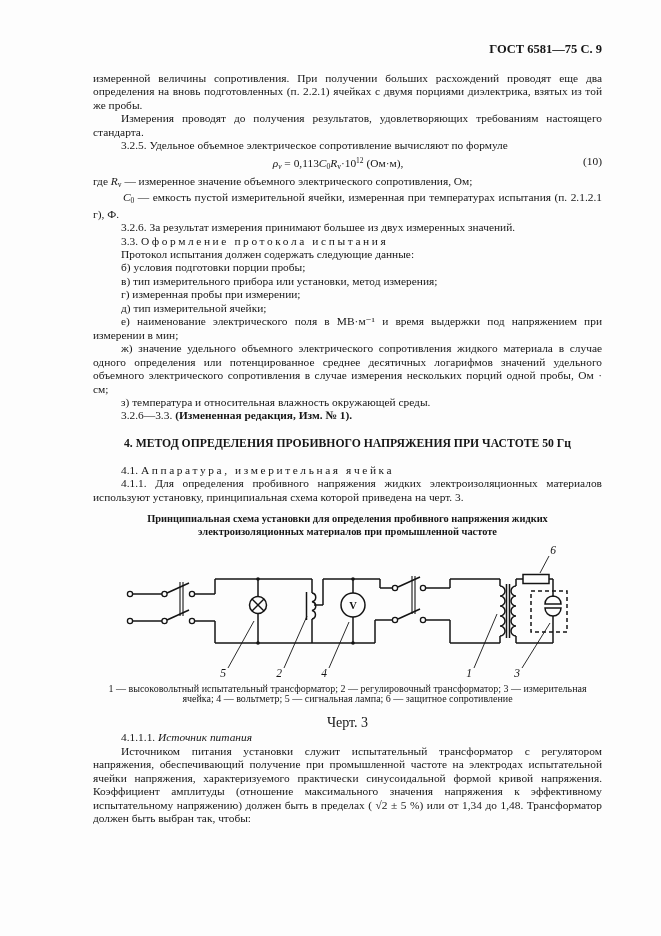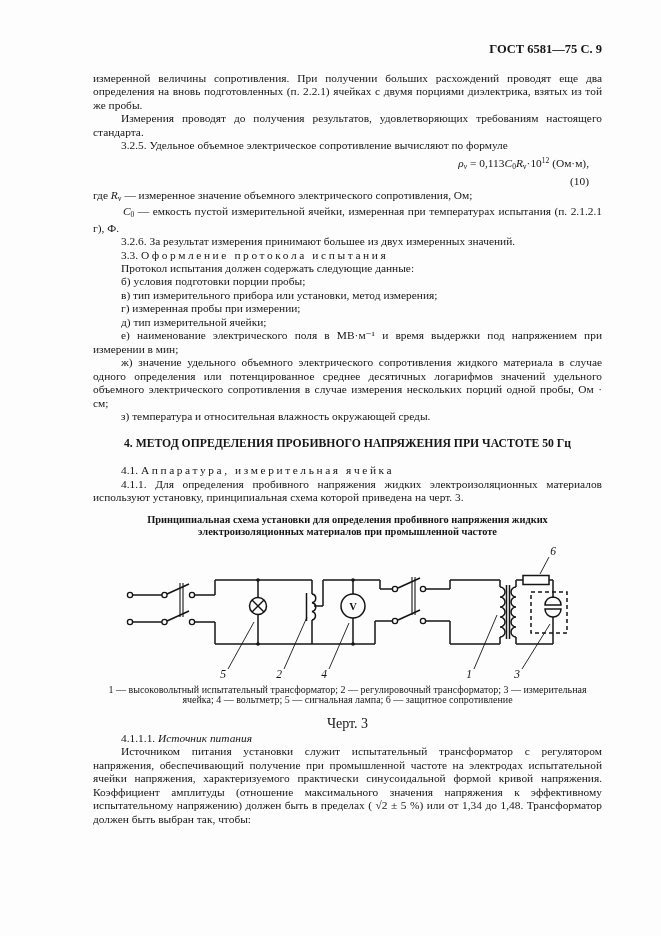--- a/index.html
+++ b/index.html
@@ -7,21 +7,21 @@
     width:661px;height:936px;background:#fbfbfb;
     font-family:"Liberation Serif","DejaVu Serif",serif;color:#161616;
   }
   .page{box-sizing:border-box;width:661px;height:936px;background:#fdfdfd;
     padding:42px 59px 0 93px;overflow:hidden;}
   .hdr{text-align:right;font-weight:bold;font-size:12.5px;margin:0 0 15px 0;}
   p.b{font-size:11.4px;line-height:13.45px;margin:0;text-align:justify;}
   p.ind{text-indent:28px;}
   p.hang{text-indent:30px;}
   .lsp{letter-spacing:2.6px;}
-  .formula-row{display:flex;align-items:flex-end;font-size:11.4px;line-height:14px;margin:1px 13px;flex-direction:column;}
+  .formula-row{display:flex;align-items:flex-start;font-size:11.4px;line-height:14px;margin:1px 0;}
   .formula-mid{flex:1;text-align:center;}
   sub{font-size:7.5px;vertical-align:-2px;}
   sup{font-size:7.5px;vertical-align:4px;}
   .sec4{font-size:11.7px;font-weight:bold;text-align:center;margin:14px 0 13px 0;line-height:14px;}
   .figtitle{width:490px;margin:9px auto 4px auto;text-align:center;font-weight:bold;
     font-size:10.4px;line-height:12.6px;}
   .figsvg{display:block;margin:0 auto;}
   .figcap{text-align:center;font-size:10px;line-height:10px;margin:2px 0 0 0;}
   .chert{text-align:center;font-size:14px;margin:11px 0 0 0;}
   .blk-src{margin-top:44px;}
@@ -59,20 +59,21 @@
   <p class="b ind">Протокол испытания должен содержать следующие данные:</p>
 
   <p class="b ind">б) условия подготовки порции пробы;</p>
   <p class="b ind">в) тип измерительного прибора или установки, метод измерения;</p>
   <p class="b ind">г) измеренная пробы при измерении;</p>
   <p class="b ind">д) тип измерительной ячейки;</p>
   <p class="b ind">е) наименование электрического поля в МВ·м⁻¹ и время выдержки под напряжением при измерении в мин;</p>
   <p class="b ind">ж) значение удельного объемного электрического сопротивления жидкого материала в случае одного определения или потенцированное среднее десятичных логарифмов значений удельного объемного электрического сопротивления в случае измерения нескольких порций одной пробы, Ом · см;</p>
   <p class="b ind">з) температура и относительная влажность окружающей среды.</p>
 
+  <p class="b ind"><span>3.2.6—3.3.</span> <b>(Измененная редакция, Изм. № 1).</b></p>
 
   <p class="sec4">4. МЕТОД ОПРЕДЕЛЕНИЯ ПРОБИВНОГО НАПРЯЖЕНИЯ ПРИ ЧАСТОТЕ 50 Гц</p>
 
   <p class="b ind"><span>4.1.</span> <span class="lsp">Аппаратура, измерительная ячейка</span></p>
   <p class="b ind">4.1.1. Для определения пробивного напряжения жидких электроизоляционных материалов используют установку, принципиальная схема которой приведена на черт. 3.</p>
 
   <p class="figtitle">Принципиальная схема установки для определения пробивного напряжения жидких электроизоляционных материалов при промышленной частоте</p>
 
   <svg class="figsvg" width="490" height="140" viewBox="0 0 490 140">
 

